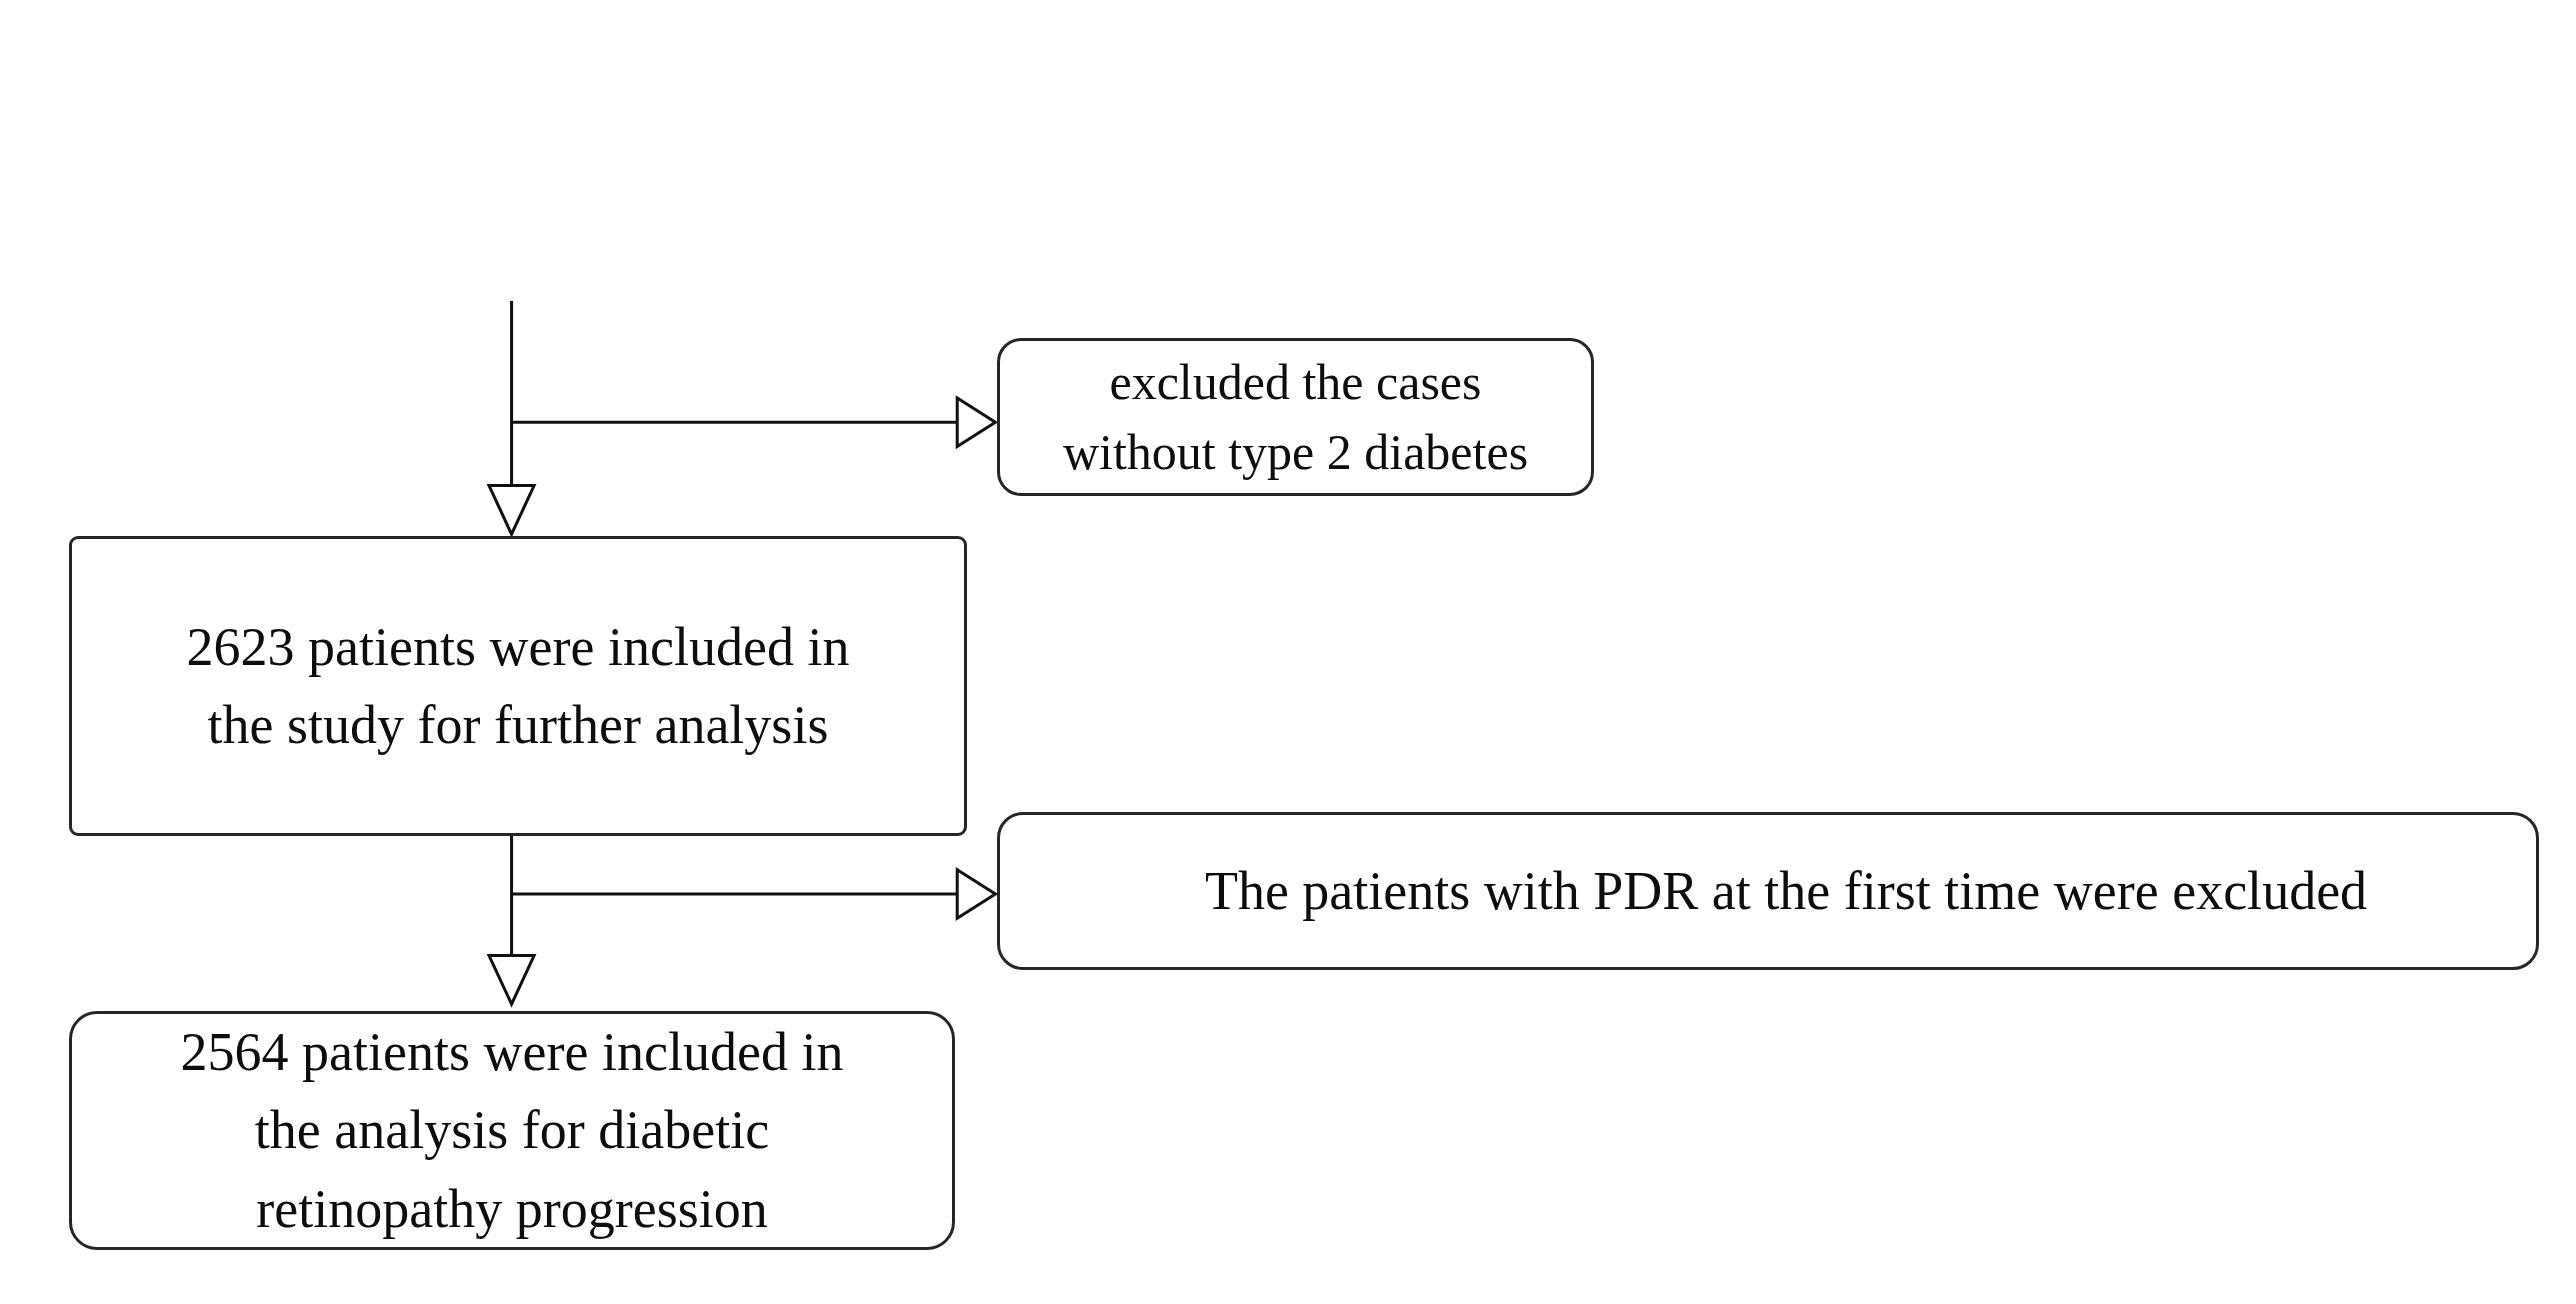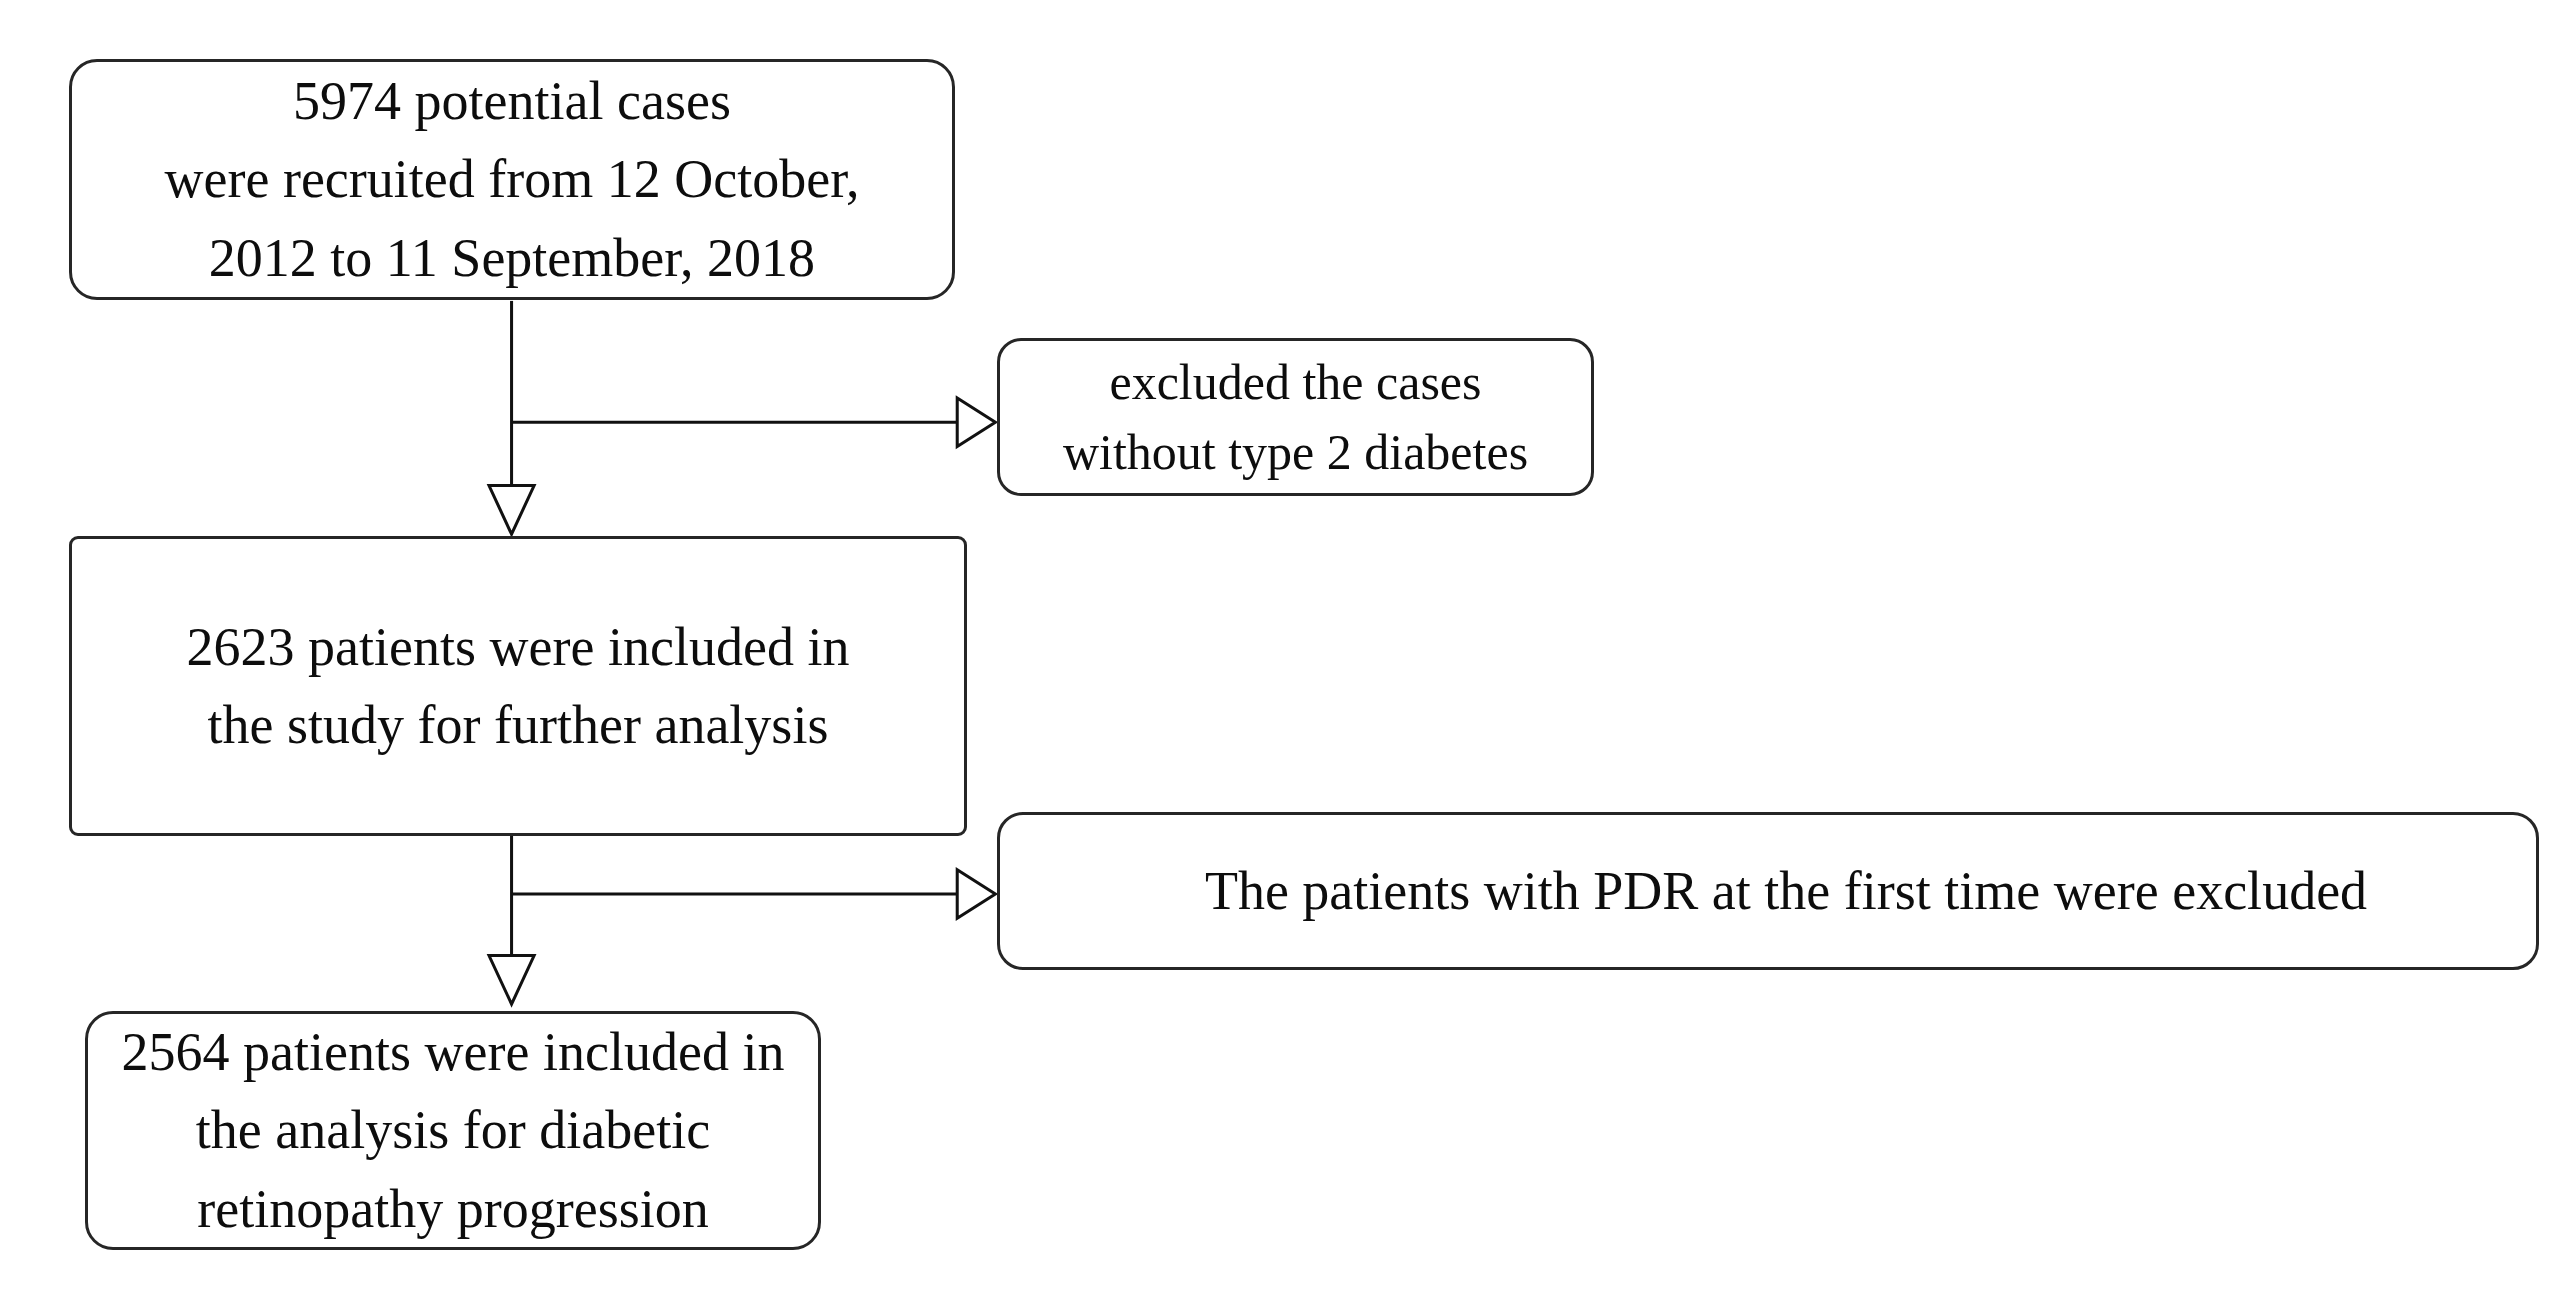--- a/index.html
+++ b/index.html
@@ -37,21 +37,21 @@
   }
   .flow-box .box-text {
     white-space: pre-line;
     font-size: 54px;
     line-height: 1.45;
     color: #0d0d0d;
   }
   
   .box-recruited            { left: 69px;   top: 59px;   width: 886px; height: 241px; }
   .box-included-study       { left: 69px;   top: 536px;  width: 898px; height: 300px; border-radius: 9px; }
-  .box-included-progression { left: 69px;   top: 1011px; width: 736px; height: 239px; margin-left: 16px; }
+  .box-included-progression { left: 69px;   top: 1011px; width: 886px; height: 239px; }
   
   .box-excluded-t2d         { left: 997px; top: 338px;  width: 597px;  height: 158px; border-radius: 24px; }
   .box-excluded-t2d .box-text { font-size: 50px; line-height: 1.4; }
   .box-excluded-pdr         { left: 997px; top: 812px;  width: 1542px; height: 158px; border-radius: 26px; padding-left: 36px; }
   .box-excluded-pdr .box-text { font-size: 54px; line-height: 1.3; }
 </style>
 </head>
 <body>
 
 <div class="canvas">
@@ -68,25 +68,20 @@
       <path d="M590,1031 L1104,1031"></path>
     </g>
     <g stroke="#111111" stroke-width="3.5" fill="#ffffff">
       <polygon points="1104,459 1104,515 1148,487"></polygon>
       <polygon points="564,560 616,560 590,616"></polygon>
       <polygon points="1104,1003 1104,1059 1148,1031"></polygon>
       <polygon points="564,1102 616,1102 590,1158"></polygon>
     </g>
   </svg>
 
-  <div class="flow-box box-recruited">
-    <div class="box-text">5974 potential cases
-were recruited from 12 October,
-2012 to 11 September, 2018</div>
-  </div>
 
   <div class="flow-box box-excluded-t2d">
     <div class="box-text">excluded the cases
 without type 2 diabetes</div>
   </div>
 
   <div class="flow-box box-included-study">
     <div class="box-text">2623 patients were included in
 the study for further analysis</div>
   </div>

